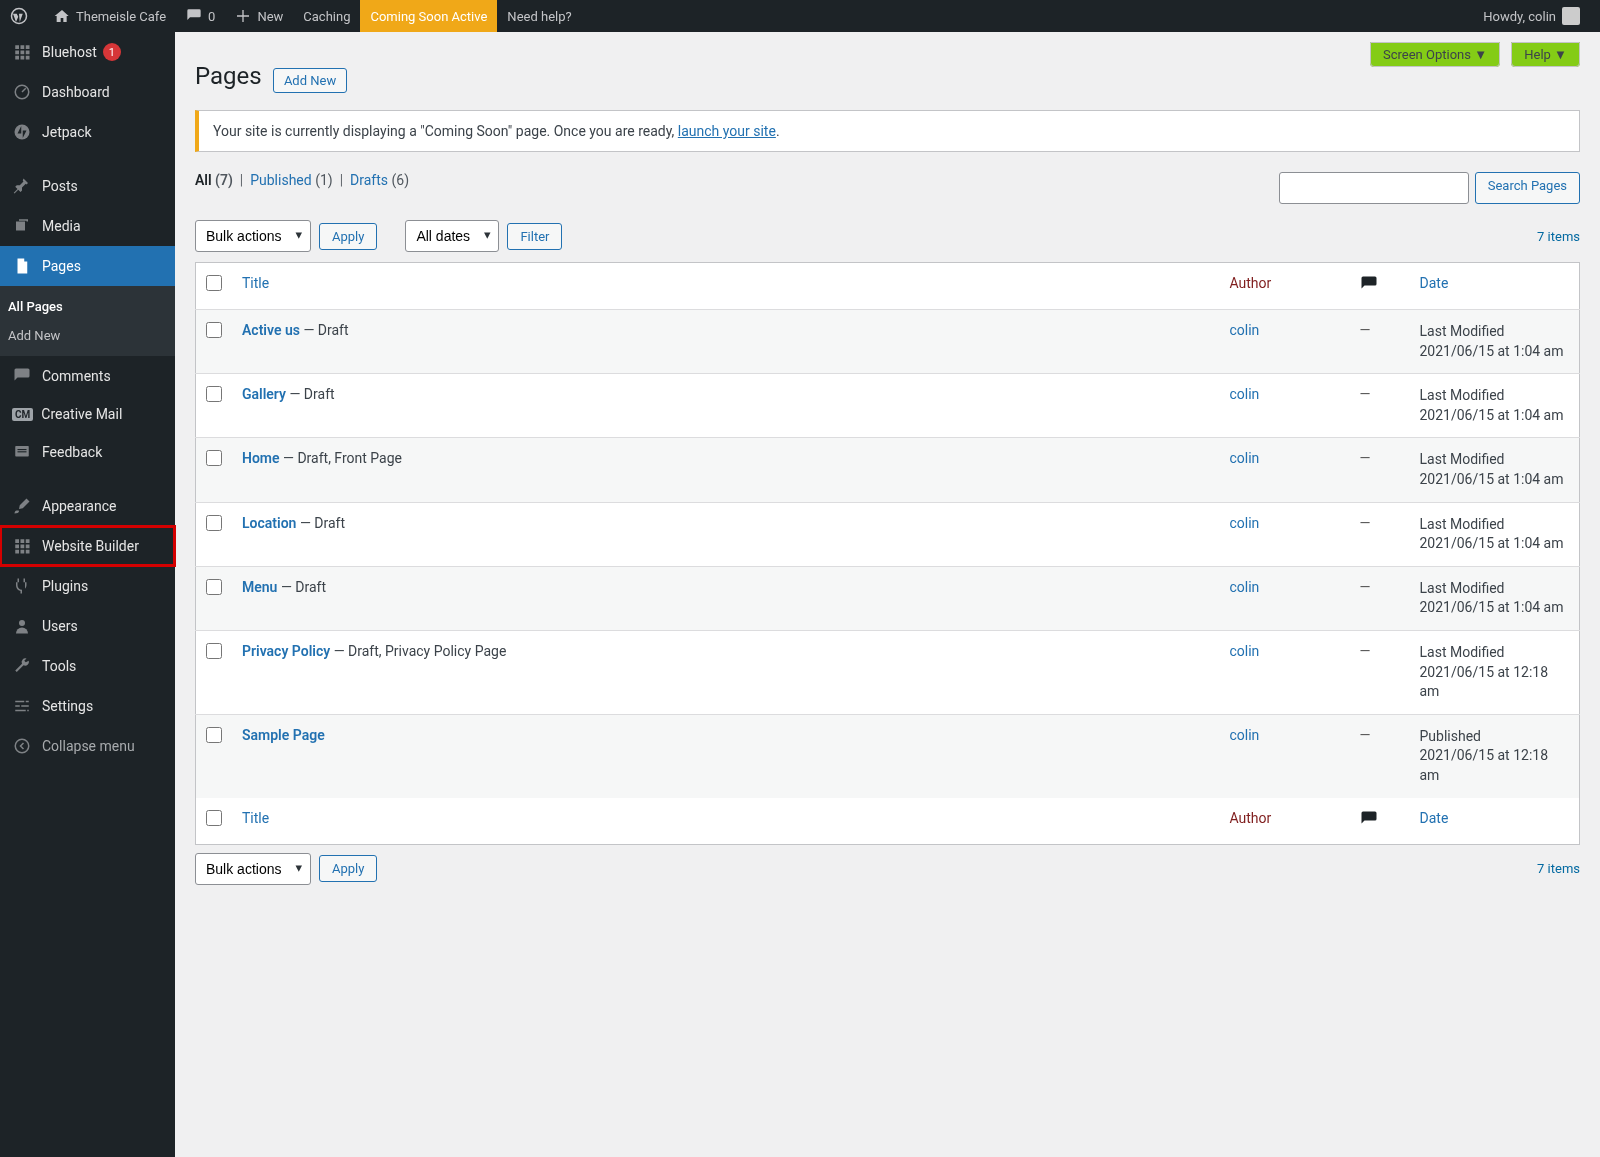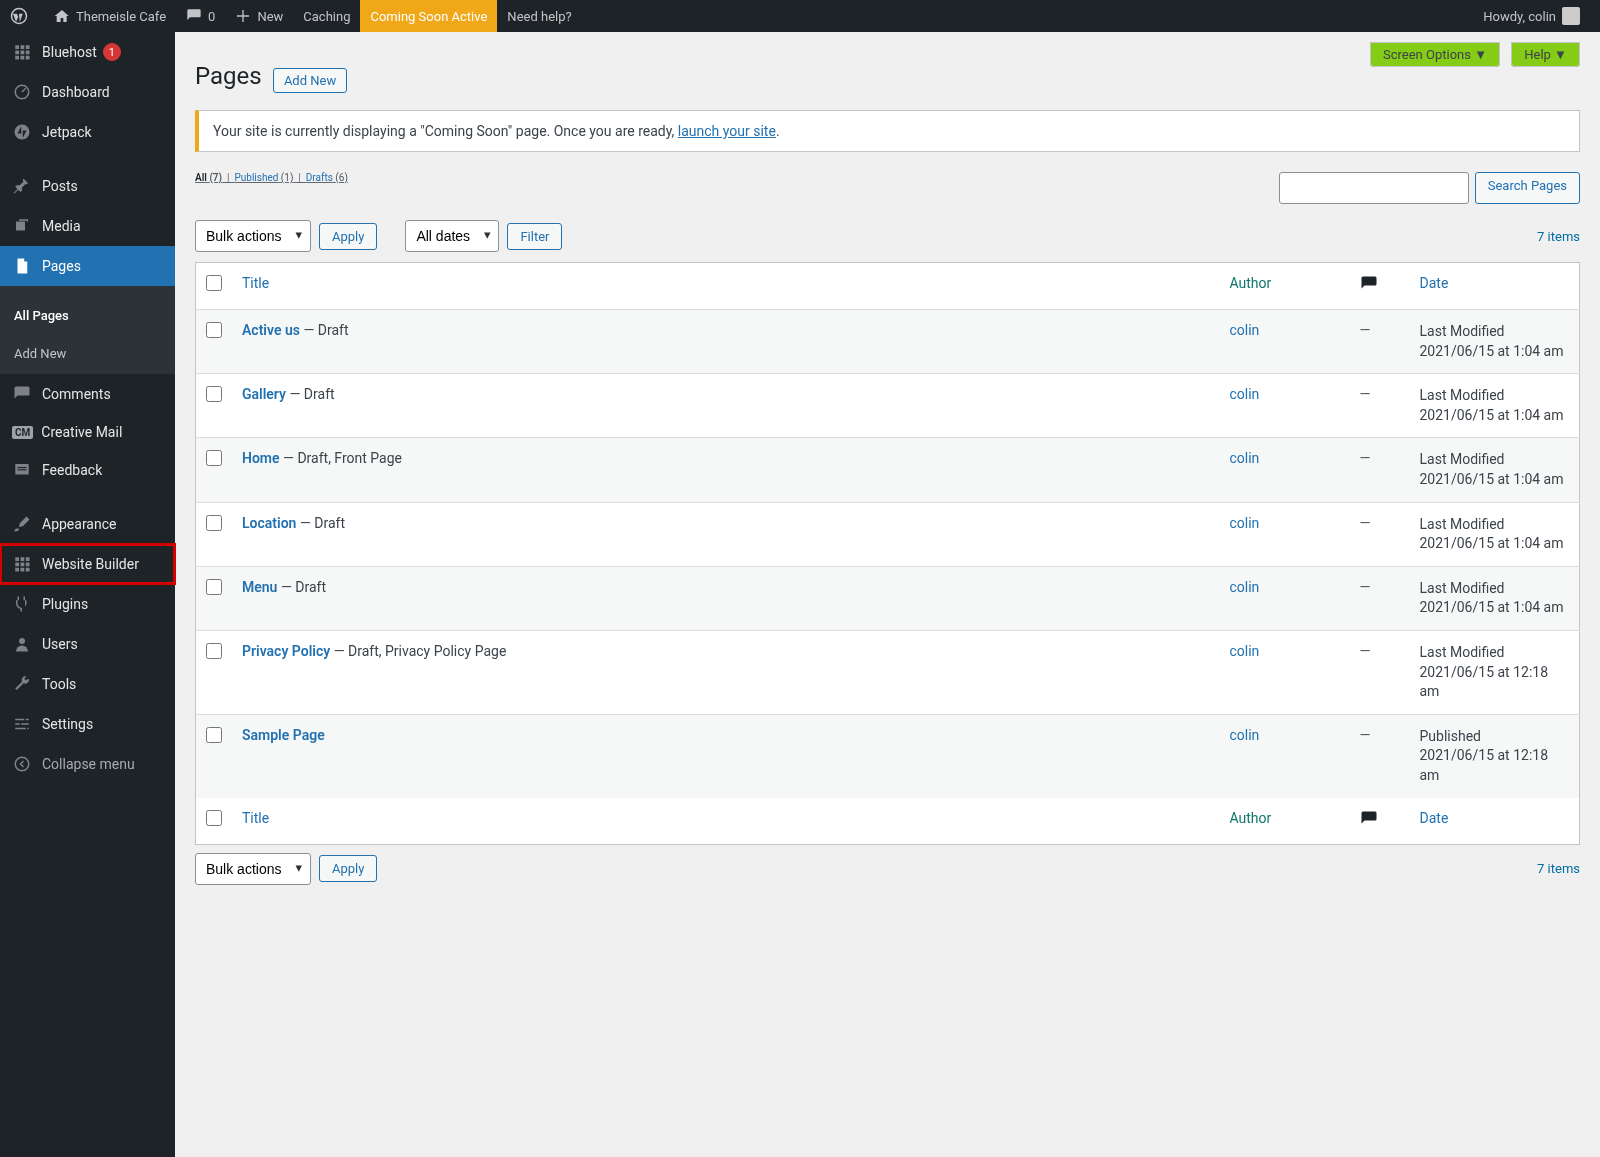--- a/index.html
+++ b/index.html
@@ -17,56 +17,56 @@
 
 .wrap { display: flex; height: calc(100% - 32px); }
 .sidebar { width: 175px; background: #1d2327; color: #c3c4c7; flex-shrink: 0; }
 .menu-item { display: flex; align-items: center; padding: 10px 12px; cursor: pointer; color: #e5e5e5; font-size: 14px; position: relative; }
 .menu-item.current { background: #2271b1; color: #fff; }
 .menu-item.current::after { content: ''; position: absolute; right: -8px; top: 50%; margin-top: -8px; border: 8px solid transparent; border-right-color: #f0f0f1; }
 .menu-item .mi-icon { width: 20px; height: 20px; margin-right: 10px; display: inline-flex; align-items: center; justify-content: center; opacity: 0.7; }
 .menu-item.current .mi-icon { opacity: 1; }
 .menu-item.highlight-box { outline: 3px solid #d40000; outline-offset: -2px; }
 .submenu { background: #2c3338; padding: 6px 0; }
-.submenu-item { padding: 7px 14px; color: #c3c4c7; cursor: pointer; font-size: 13px; margin-top: 9px; }
+.submenu-item { padding: 7px 8px; color: #c3c4c7; cursor: pointer; font-size: 13px; }
 .submenu-item.current { color: #fff; font-weight: 500; }
 .menu-sep { height: 14px; }
 .badge { background: #d63638; color: #fff; border-radius: 10px; min-width: 18px; height: 18px; font-size: 11px; display: inline-flex; align-items: center; justify-content: center; margin-left: 6px; padding: 0 5px; }
 .cm-badge { background: #9ea3a8; color: #23282d; font-size: 10px; font-weight: bold; border-radius: 2px; padding: 1px 3px; margin-right: 8px; }
 
 
 .content { flex: 1; padding: 10px 20px 20px 20px; overflow: auto; }
 .header-buttons { float: right; margin-top: 5px; }
 .screen-btn { background: #84cc16; border: 1px solid #c3c4c7; border-radius: 0 0 4px 4px; padding: 4px 12px; margin-left: 8px; cursor: pointer; font-size: 13px; }
 h1.page-title { font-size: 24px; font-weight: 400; color: #1d2327; margin: 20px 8px 8px 0; display: inline-block; }
 .title-action { border: 1px solid #2271b1; color: #2271b1; padding: 4px 10px; border-radius: 3px; font-size: 13px; cursor: pointer; background: #f6f7f7; vertical-align: middle; }
 
 .notice { background: #fff; border: 1px solid #c3c4c7; border-left: 4px solid #f0a818; padding: 12px 14px; margin: 12px 0 20px 0; font-size: 14px; }
 .notice a { color: #2271b1; text-decoration: underline; }
 
-.subsubsub { font-size: 10px; color: #646970; margin-bottom: 10px; text-decoration: underline; }
+.subsubsub { font-size: 14px; color: #646970; margin-bottom: 10px; }
 .subsubsub .link { color: #2271b1; cursor: pointer; }
 .subsubsub .current { color: #1d2327; font-weight: 600; }
 .subsubsub .count { color: #50575e; }
 
 .tablenav { display: flex; align-items: center; gap: 8px; margin: 8px 0; }
 .tablenav select { height: 32px; padding: 0 28px 0 10px; border: 1px solid #8c8f94; border-radius: 3px; background: #fff; font-size: 14px; appearance: none; }
 .select-wrap { position: relative; display: inline-block; }
 .select-wrap::after { content: '▾'; position: absolute; right: 9px; top: 7px; pointer-events: none; color: #2c3338; }
 .btn-secondary { border: 1px solid #2271b1; color: #2271b1; background: #f6f7f7; padding: 5px 12px; border-radius: 3px; cursor: pointer; font-size: 13px; }
 .count-right { margin-left: auto; font-size: 13px; color: #0369a1; }
 .search-box { float: right; margin-bottom: 8px; display: flex; gap: 6px; }
 .search-box input { height: 32px; width: 190px; border: 1px solid #8c8f94; border-radius: 3px; padding: 0 8px; }
 .clearfix::after { content: ''; display: block; clear: both; }
 
 
 table.wp-list { width: 100%; border-collapse: collapse; background: #fff; border: 1px solid #c3c4c7; margin-top: 10px; }
 table.wp-list th, table.wp-list td { text-align: left; padding: 12px 10px; font-size: 14px; vertical-align: top; }
 table.wp-list th { font-weight: 400; color: #2271b1; }
-table.wp-list th.manage { color: #0f766e; }
+table.wp-list th.manage { color: #7f1d1d; }
 table.wp-list tbody tr:nth-child(odd) { background: #f6f7f7; }
 table.wp-list tbody tr { border-top: 1px solid #dcdcde; }
 .col-cb { width: 34px; }
 .col-author { width: 130px; }
 .col-comments { width: 60px; text-align: center; }
 .col-date { width: 170px; }
 .row-title { color: #2271b1; font-weight: 600; }
 .row-suffix { color: #3c434a; font-weight: 400; }
 .author-link { color: #2271b1; }
 .comment-dash { color: #555; }

